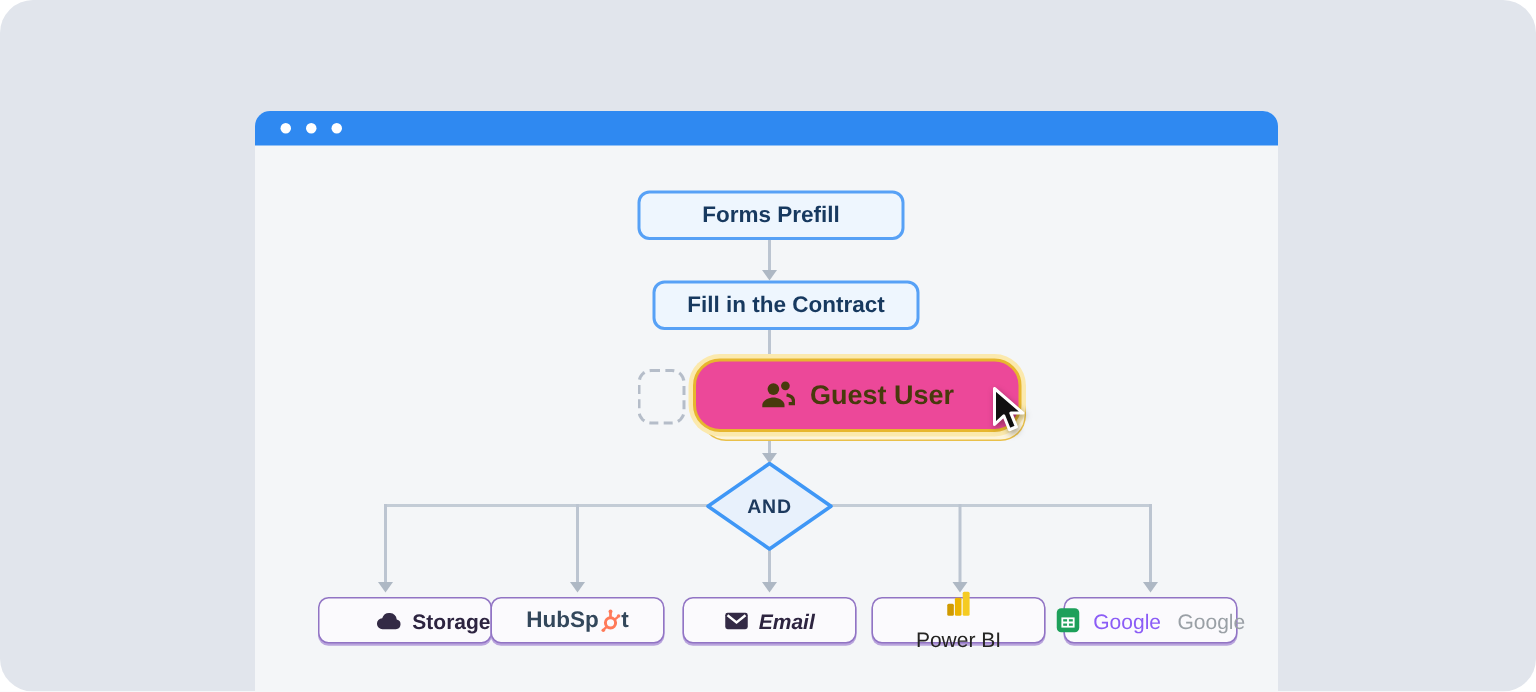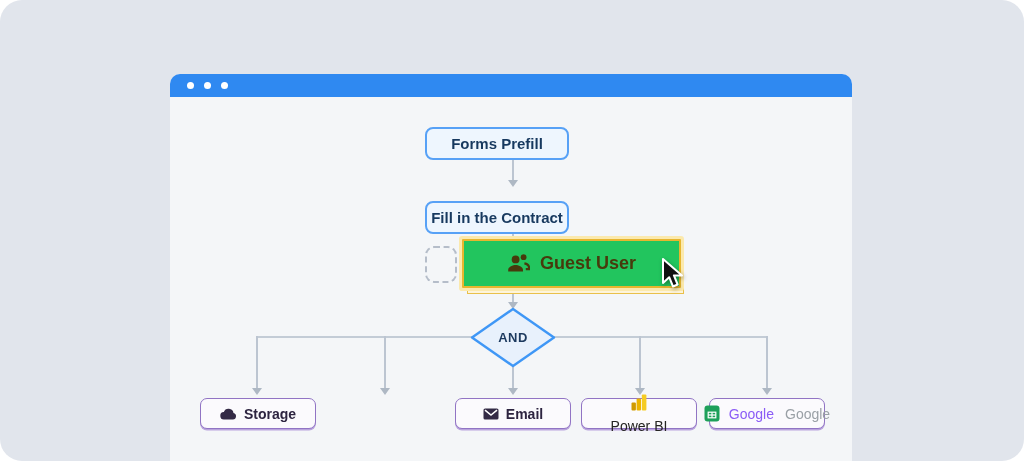--- a/index.html
+++ b/index.html
@@ -10,24 +10,24 @@
   .titlebar{position:absolute;left:0;top:0;width:682px;height:23px;background:#2f89f1;border-radius:10px 10px 0 0;}
   .dots{position:absolute;left:17px;top:8px;display:flex;gap:10px;}
   .dot{width:7px;height:7px;border-radius:50%;background:#ffffff;}
   
   .stage{position:absolute;inset:0;}
   
   .vline{position:absolute;width:2px;background:#bcc5d1;z-index:1;}
   .hline{position:absolute;height:2px;background:#c3ccd6;z-index:1;}
   .arrowhead{position:absolute;width:0;height:0;border-left:5px solid transparent;border-right:5px solid transparent;border-top:7px solid #aeb8c4;z-index:1;}
   
-  .node-blue{position:absolute;width:144px;height:33px;background:#eef6fe;border:2px solid #57a1f6;border-radius:8px;
+  .node-blue{position:absolute;width:178px;height:33px;background:#eef6fe;border:2px solid #57a1f6;border-radius:8px;
     display:flex;align-items:center;justify-content:center;font-weight:bold;font-size:15px;color:#17395f;z-index:2;box-sizing:border-box;}
   
-  .node-guest{position:absolute;left:462px;top:239px;width:219px;height:49px;background:#22c55e;border:2px solid #e7b62e;border-radius:1px;
+  .node-guest{position:absolute;left:462px;top:239px;width:219px;height:49px;background:#ec4899;border:2px solid #e7b62e;border-radius:18px;
     box-shadow:0 0 0 3px #fbe9ad, 4px 7px 0 -2px #fdf4da, 4px 7px 0 -1px #e9c04a;
     display:flex;align-items:center;justify-content:center;gap:10px;font-weight:bold;font-size:18px;color:#473a0c;z-index:3;box-sizing:border-box;}
   .ghost-slot{position:absolute;left:425px;top:246px;width:32px;height:37px;border:2px dashed #b5bdc9;border-radius:9px;background:transparent;z-index:2;box-sizing:border-box;}
   
   .gate{position:absolute;left:469px;top:306px;width:88px;height:63px;z-index:2;}
   .gate-label{position:absolute;left:0;top:0;width:88px;height:63px;display:flex;align-items:center;justify-content:center;
     font-weight:bold;font-size:13px;color:#1d3a5e;letter-spacing:.5px;}
   
   .node-int{position:absolute;top:398px;width:116px;height:31px;background:#fbfafd;border:1.5px solid #9174c4;border-radius:7px;
     display:flex;align-items:center;justify-content:center;gap:7px;z-index:2;box-sizing:border-box;box-shadow:0 1.5px 0 0 #b9a4dd;}
@@ -78,21 +78,21 @@
     <div class="vline" style="left:639px;top:336px;height:53px;"></div>
     <div class="arrowhead" style="left:635px;top:388px;"></div>
 
     <div class="vline" style="left:766px;top:336px;height:53px;"></div>
     <div class="arrowhead" style="left:762px;top:388px;"></div>
 
     <div class="node-blue" style="left:425px;top:127px;">
       <span>Forms Prefill</span>
     </div>
 
-    <div class="node-blue" style="left:425px;top:187px;margin-top:14px;">
+    <div class="node-blue" style="left:435px;top:187px;">
       <span>Fill in the Contract</span>
     </div>
 
     <div class="ghost-slot"></div>
 
     <div class="node-guest">
       <span class="icon">
         <svg width="23" height="19" viewBox="0 0 23 19">
           <circle cx="8.6" cy="5.4" r="3.9" fill="#473a0c"></circle>
           <path d="M1.2 17.5v-1.6c0-3.2 4.9-4.9 7.4-4.9s7.4 1.7 7.4 4.9v1.6z" fill="#473a0c"></path>
@@ -103,31 +103,48 @@
       <span>Guest User</span>
     </div>
 
     <div class="gate">
       <svg width="88" height="63" viewBox="0 0 88 63">
         <polygon points="44,3 85,31.5 44,60 3,31.5" fill="#e8f1fc" stroke="#3f97f6" stroke-width="2.4" stroke-linejoin="round"></polygon>
       </svg>
       <div class="gate-label">AND</div>
     </div>
 
-    <div class="node-int" style="left:200px;">
+    <div class="node-int" style="left:212px;justify-content:flex-end;">
       <span class="icon">
         <svg width="17" height="12" viewBox="0 0 17 12">
           <path d="M4.2 11.5a3.7 3.7 0 0 1-.4-7.4A5 5 0 0 1 13.5 5a3.3 3.3 0 0 1-.6 6.5z" fill="#332a45"></path>
         </svg>
       </span>
       <span class="int-label">Storage</span>
     </div>
 
+    <div class="node-int" style="left:327px;">
+      <span class="hub-word">
+        <span>HubSp</span>
+        <span class="icon" style="margin:0 .5px;">
+          <svg width="14" height="16" viewBox="0 0 14 16">
+            <circle cx="7" cy="9.2" r="3.4" fill="none" stroke="#ff7a59" stroke-width="2"></circle>
+            <line x1="7" y1="5.8" x2="7" y2="2.4" stroke="#ff7a59" stroke-width="1.8"></line>
+            <circle cx="7" cy="1.7" r="1.3" fill="#ff7a59"></circle>
+            <line x1="9.6" y1="7.2" x2="12" y2="5.2" stroke="#ff7a59" stroke-width="1.6"></line>
+            <circle cx="12.4" cy="4.7" r="1.2" fill="#ff7a59"></circle>
+            <line x1="4.6" y1="11.7" x2="2.6" y2="13.6" stroke="#ff7a59" stroke-width="1.6"></line>
+            <circle cx="2.2" cy="14.2" r="1.2" fill="#ff7a59"></circle>
+          </svg>
+        </span>
+        <span>t</span>
+      </span>
+    </div>
 
-    <div class="node-int" style="left:455px;">
+    <div class="node-int" style="left:455px;font-style:italic;">
       <span class="icon">
         <svg width="16" height="12" viewBox="0 0 16 12">
           <rect x="0.5" y="0.5" width="15" height="11" rx="1.6" fill="#332a45"></rect>
           <polyline points="2,2.2 8,7 14,2.2" fill="none" stroke="#ffffff" stroke-width="1.6"></polyline>
         </svg>
       </span>
       <span class="int-label">Email</span>
     </div>
 
     <div class="node-int" style="left:581px;flex-direction:column;">

